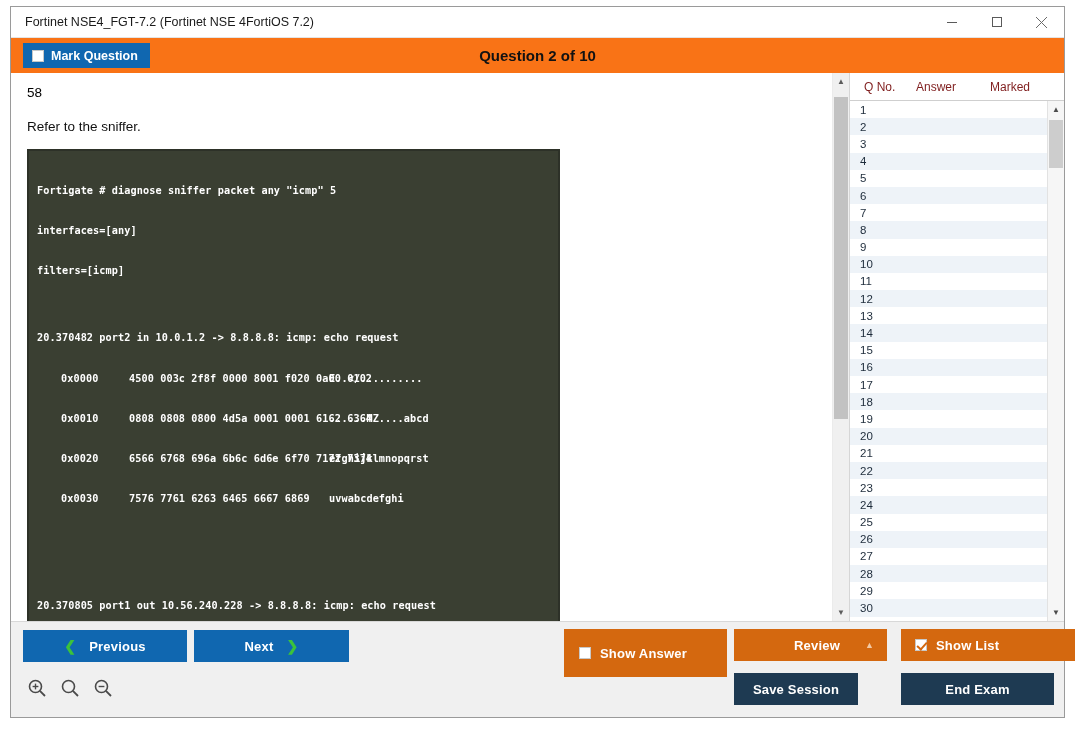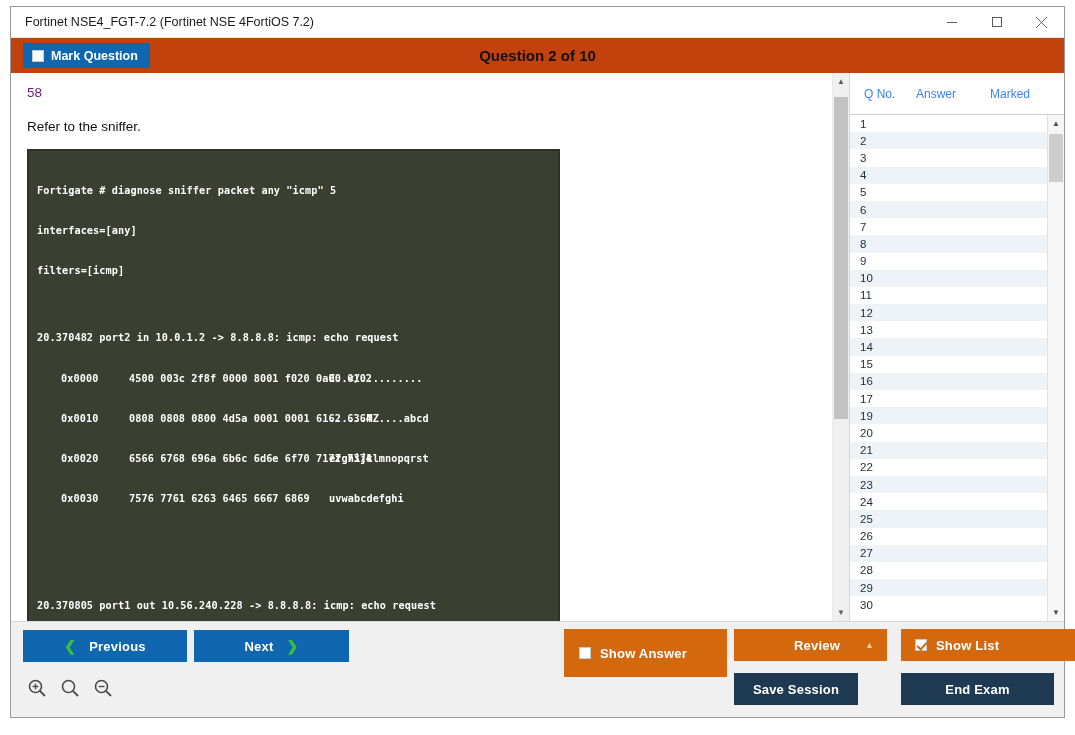--- a/index.html
+++ b/index.html
@@ -42,21 +42,21 @@
   .win-btn {
     width: 45px; height: 30px;
     display: flex; align-items: center; justify-content: center;
     color: #5a5a5a;
   }
   .win-btn svg { display: block; }
 
   
   .header-bar {
     height: 35px;
-    background: #c2410c;
+    background: #f97316;
     position: relative;
     display: flex;
     align-items: center;
     flex: 0 0 auto;
   }
   .mark-question-btn {
     margin-left: 12px;
     height: 25px;
     background: #1067b0;
     color: #ffffff;
@@ -106,21 +106,21 @@
   
   .question-pane {
     flex: 1 1 auto;
     background: #ffffff;
     position: relative;
     overflow: hidden;
     padding: 12px 0 0 16px;
   }
   .q-number {
     font-size: 13.5px;
-    color: #701a75;
+    color: #000000;
     margin-bottom: 19px;
   }
   .q-refer {
     font-size: 13.5px;
     color: #111111;
     margin-bottom: 15px;
   }
 
   
   .exhibit {
@@ -167,25 +167,25 @@
   
   .list-panel {
     width: 215px;
     flex: 0 0 auto;
     background: #ffffff;
     display: flex;
     flex-direction: column;
     border-left: 1px solid #d6d6d6;
   }
   .list-header {
-    height: 42px;
+    height: 28px;
     display: flex;
     align-items: center;
     font-size: 12px;
-    color: #3b82f6;
+    color: #7f1d1d;
     background: #ffffff;
     border-bottom: 1px solid #cfcfcf;
     flex: 0 0 auto;
     padding-left: 4px;
   }
   .col-qno { width: 62px; padding-left: 10px; }
   .col-ans { width: 74px; }
   .col-mark { flex: 1 1 auto; }
 
   .list-body {
@@ -460,20 +460,25 @@
               <span class="c1">16</span>
               <span class="c2"></span>
               <span class="c3"></span>
             </div>
             <div class="lrow">
               <span class="c1">17</span>
               <span class="c2"></span>
               <span class="c3"></span>
             </div>
             <div class="lrow">
+              <span class="c1">18</span>
+              <span class="c2"></span>
+              <span class="c3"></span>
+            </div>
+            <div class="lrow">
               <span class="c1">19</span>
               <span class="c2"></span>
               <span class="c3"></span>
             </div>
             <div class="lrow">
               <span class="c1">20</span>
               <span class="c2"></span>
               <span class="c3"></span>
             </div>
             <div class="lrow">

